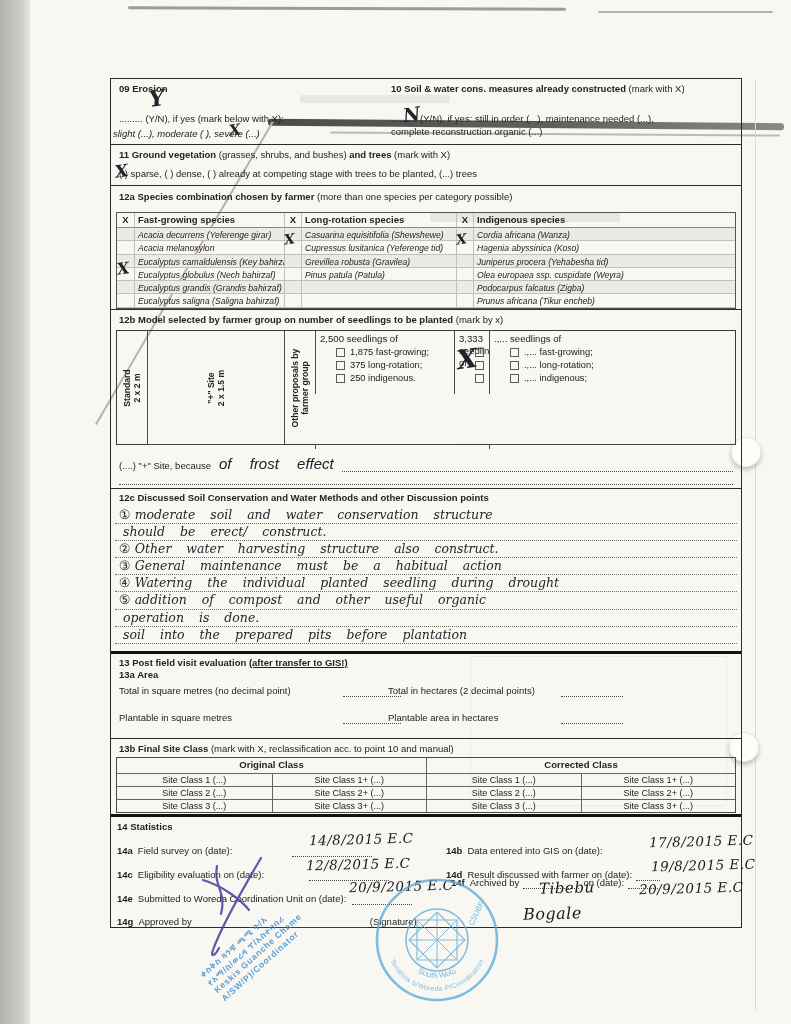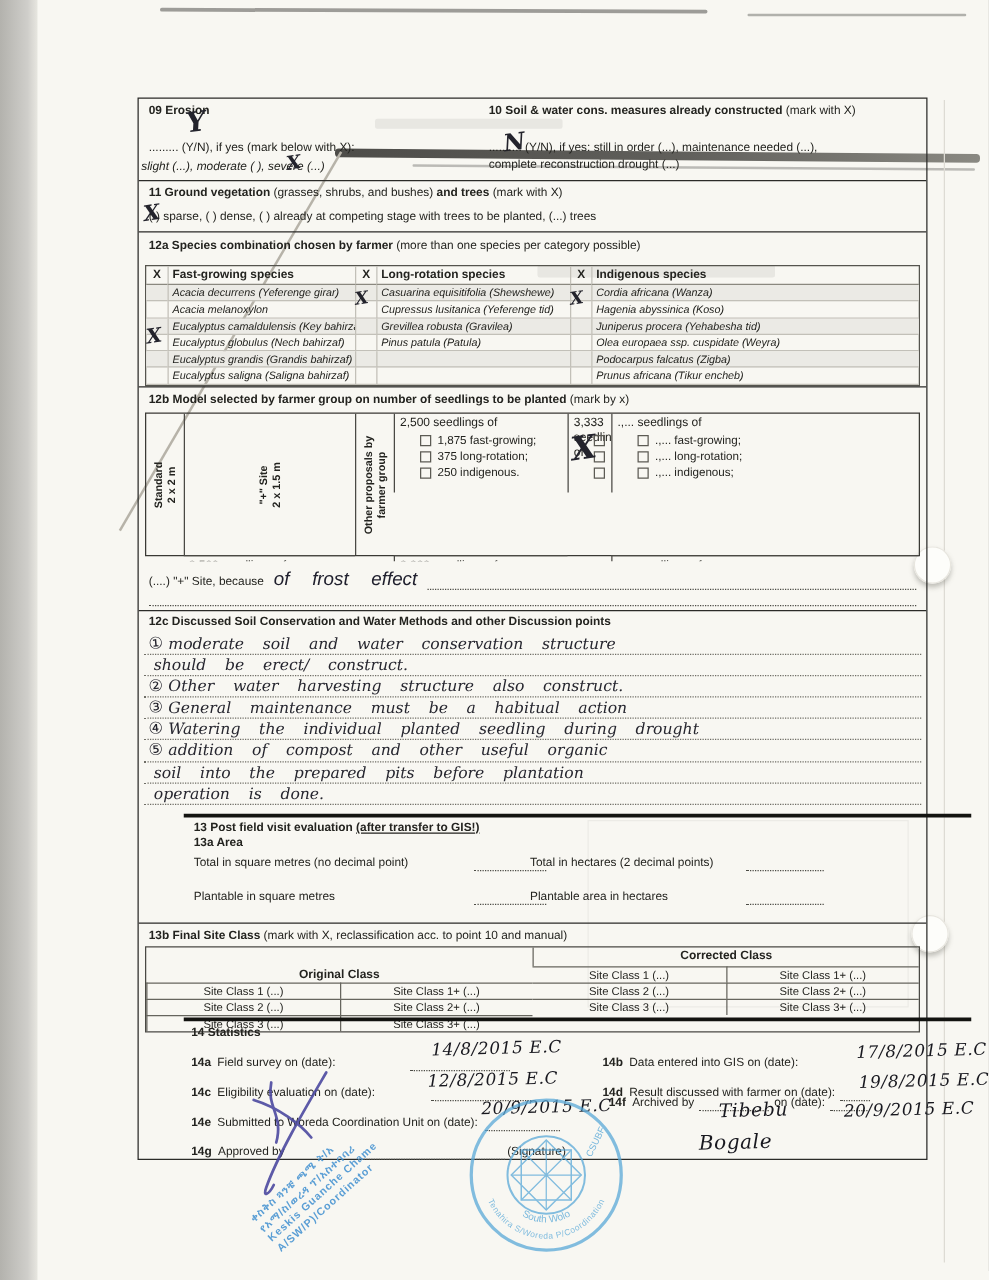--- a/index.html
+++ b/index.html
@@ -14,21 +14,21 @@
   .punch{position:absolute;width:30px;height:30px;border-radius:50%;background:#fdfdfa;
          box-shadow:0 3px 4px rgba(90,90,80,.35), inset 0 0 0 1px #e8e6df;}
   .ghost{position:absolute;border:1px solid #30302c;opacity:.06;}
   .ghostbar{position:absolute;background:#8a8a84;opacity:.14;border-radius:2px;}
 
   
   #form{position:absolute;left:110px;top:78px;width:630px;height:848px;
         border:1.6px solid #2b2b28;font-size:9.5px;line-height:1.25;}
   .sec{position:absolute;left:0;width:100%;box-sizing:border-box;border-top:1.4px solid #2b2b28;}
   .sec.first{border-top:none;}
-  .sec.thick{border-top:3px solid #131310;margin-left:36px;}
+  .sec.thick{border-top:3px solid #131310;}
   b.t{font-weight:bold;}
   .abs{position:absolute;white-space:nowrap;}
   .dots{display:inline-block;height:9px;border-bottom:1.4px dotted #4c4c46;vertical-align:bottom;}
 
   
   .hw{font-family:Liberation Sans, sans-serif;font-style:italic;color:#20202e;white-space:nowrap;}
   .hw-mark{position:absolute;font-family:"DejaVu Serif",serif;font-style:italic;font-weight:bold;
            font-size:15px;color:#23232c;transform:rotate(-8deg);}
   .hw-date{position:absolute;font-family:"DejaVu Serif",serif;font-style:italic;
            font-size:13.5px;color:#18181f;transform:rotate(-1.5deg);white-space:nowrap;letter-spacing:.5px;}
@@ -112,21 +112,21 @@
       <div class="hw-mark" style="left:38px;top:6px;font-size:22px;">Y</div>
       <div class="abs" style="left:8px;top:34px;">......... (Y/N), if yes (mark below with X):</div>
       <div class="abs" style="left:2px;top:49px;font-style:italic;">slight (...), moderate (  ), severe (...)</div>
       <div class="hw-mark" style="left:118px;top:42px;">X</div>
       <div class="abs" style="left:280px;top:4px;">
         <b class="t">10 Soil &amp; water cons. measures already constructed</b>
         <span>(mark with X)</span>
       </div>
       <div class="hw-mark" style="left:292px;top:24px;font-size:19px;">N</div>
       <div class="abs" style="left:280px;top:34px;">.......... (Y/N), if yes: still in order (...), maintenance needed (...),</div>
-      <div class="abs" style="left:280px;top:47px;">complete reconstruction drought (...)</div>
+      <div class="abs" style="left:280px;top:47px;">complete reconstruction organic (...)</div>
     </div>
 
     <div class="sec" style="top:65px;height:41px;">
       <div class="abs" style="left:8px;top:4px;">
         <b class="t">11 Ground vegetation</b>
         <span>(grasses, shrubs, and bushes)</span>
         <b class="t">and trees</b>
         <span>(mark with X)</span>
       </div>
       <div class="abs" style="left:8px;top:23px;">(  ) sparse, (  ) dense, (  ) already at competing stage with trees to be planted, (...) trees</div>
@@ -277,22 +277,22 @@
 
     <div class="sec" style="top:409px;height:163px;">
       <div class="abs" style="left:8px;top:3px;"><b class="t">12c Discussed Soil Conservation and Water Methods and other Discussion points</b></div>
       <div style="position:absolute;left:4px;top:18px;width:622px;">
         <div class="note-row"><span class="note-marker">①</span><span class="hw-note">moderate soil and water conservation structure</span></div>
         <div class="note-row"><span class="note-marker"></span><span class="hw-note">should be erect/ construct.</span></div>
         <div class="note-row"><span class="note-marker">②</span><span class="hw-note">Other water harvesting structure also construct.</span></div>
         <div class="note-row"><span class="note-marker">③</span><span class="hw-note">General maintenance must be a habitual action</span></div>
         <div class="note-row"><span class="note-marker">④</span><span class="hw-note">Watering the individual planted seedling during drought</span></div>
         <div class="note-row"><span class="note-marker">⑤</span><span class="hw-note">addition of compost and other useful organic</span></div>
+        <div class="note-row"><span class="note-marker"></span><span class="hw-note">operation is done.</span></div>
         <div class="note-row"><span class="note-marker"></span><span class="hw-note">soil into the prepared pits before plantation</span></div>
-        <div class="note-row"><span class="note-marker"></span><span class="hw-note">operation is done.</span></div>
       </div>
     </div>
 
     <div class="sec thick" style="top:572px;height:87px;">
       <div class="abs" style="left:8px;top:3px;">
         <b class="t">13 Post field visit evaluation</b>
         <b class="t und">(after transfer to GIS!)</b>
       </div>
       <div class="abs" style="left:8px;top:15px;"><b class="t">13a Area</b></div>
       <div class="abs" style="left:8px;top:31px;">Total in square metres (no decimal point)</div>
@@ -304,22 +304,22 @@
       <div class="abs" style="left:277px;top:58px;">Plantable area in hectares</div>
       <div class="abs" style="left:450px;top:58px;"><span class="dots" style="width:62px;"></span></div>
     </div>
 
     <div class="sec" style="top:659px;height:76px;">
       <div class="abs" style="left:8px;top:4px;">
         <b class="t">13b Final Site Class</b>
         <span>(mark with X, reclassification acc. to point 10 and manual)</span>
       </div>
       <div class="sc-table">
+        <div class="r0 c0 sc-h1">Original Class</div>
         <div class="r0 sc-h2">Corrected Class</div>
-        <div class="r0 c0 sc-h1">Original Class</div>
         <div class="c0">Site Class 1 (...)</div>
         <div>Site Class 1+ (...)</div>
         <div>Site Class 1 (...)</div>
         <div>Site Class 1+ (...)</div>
         <div class="c0">Site Class 2 (...)</div>
         <div>Site Class 2+ (...)</div>
         <div>Site Class 2 (...)</div>
         <div>Site Class 2+ (...)</div>
         <div class="c0">Site Class 3 (...)</div>
         <div>Site Class 3+ (...)</div>

